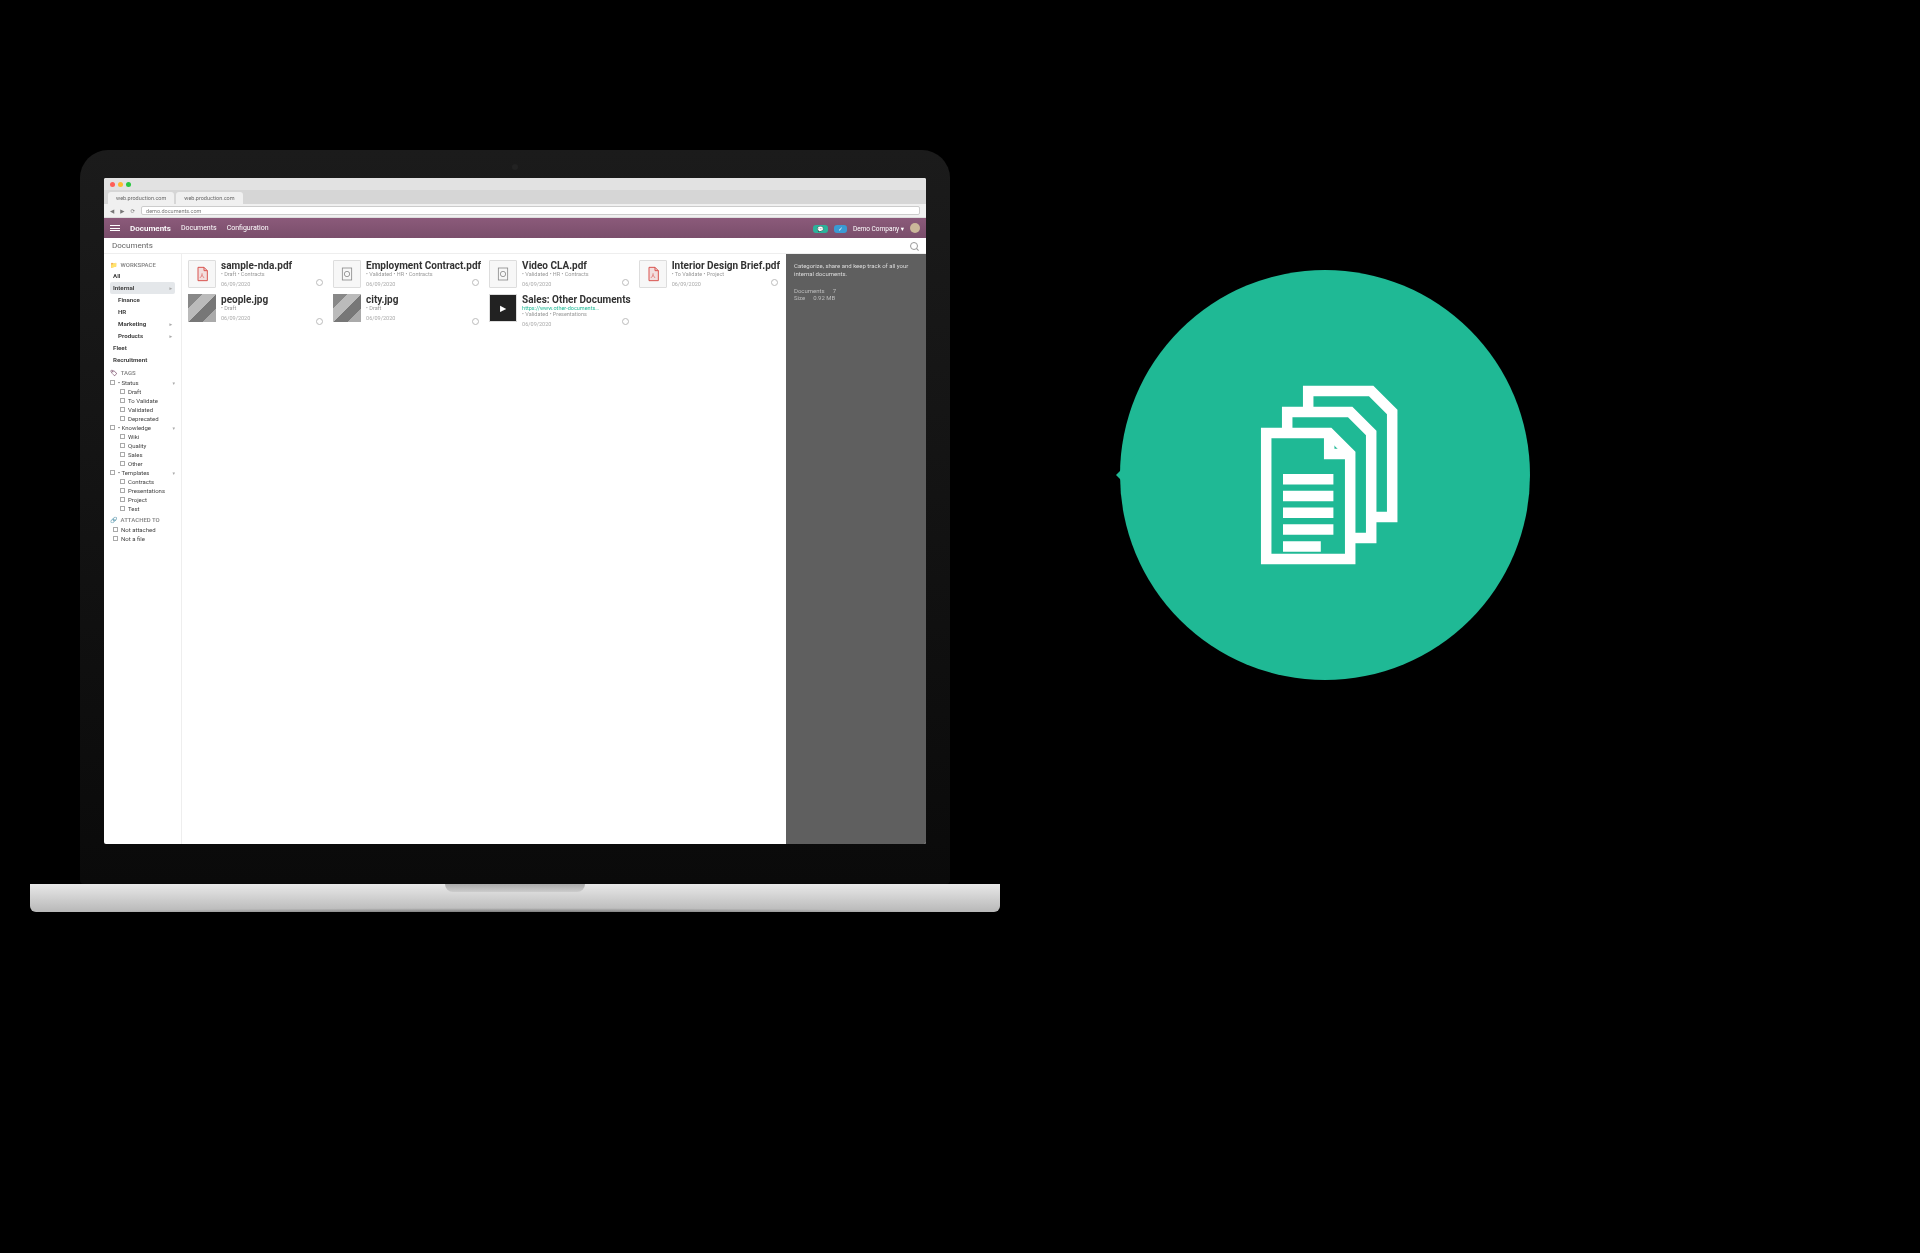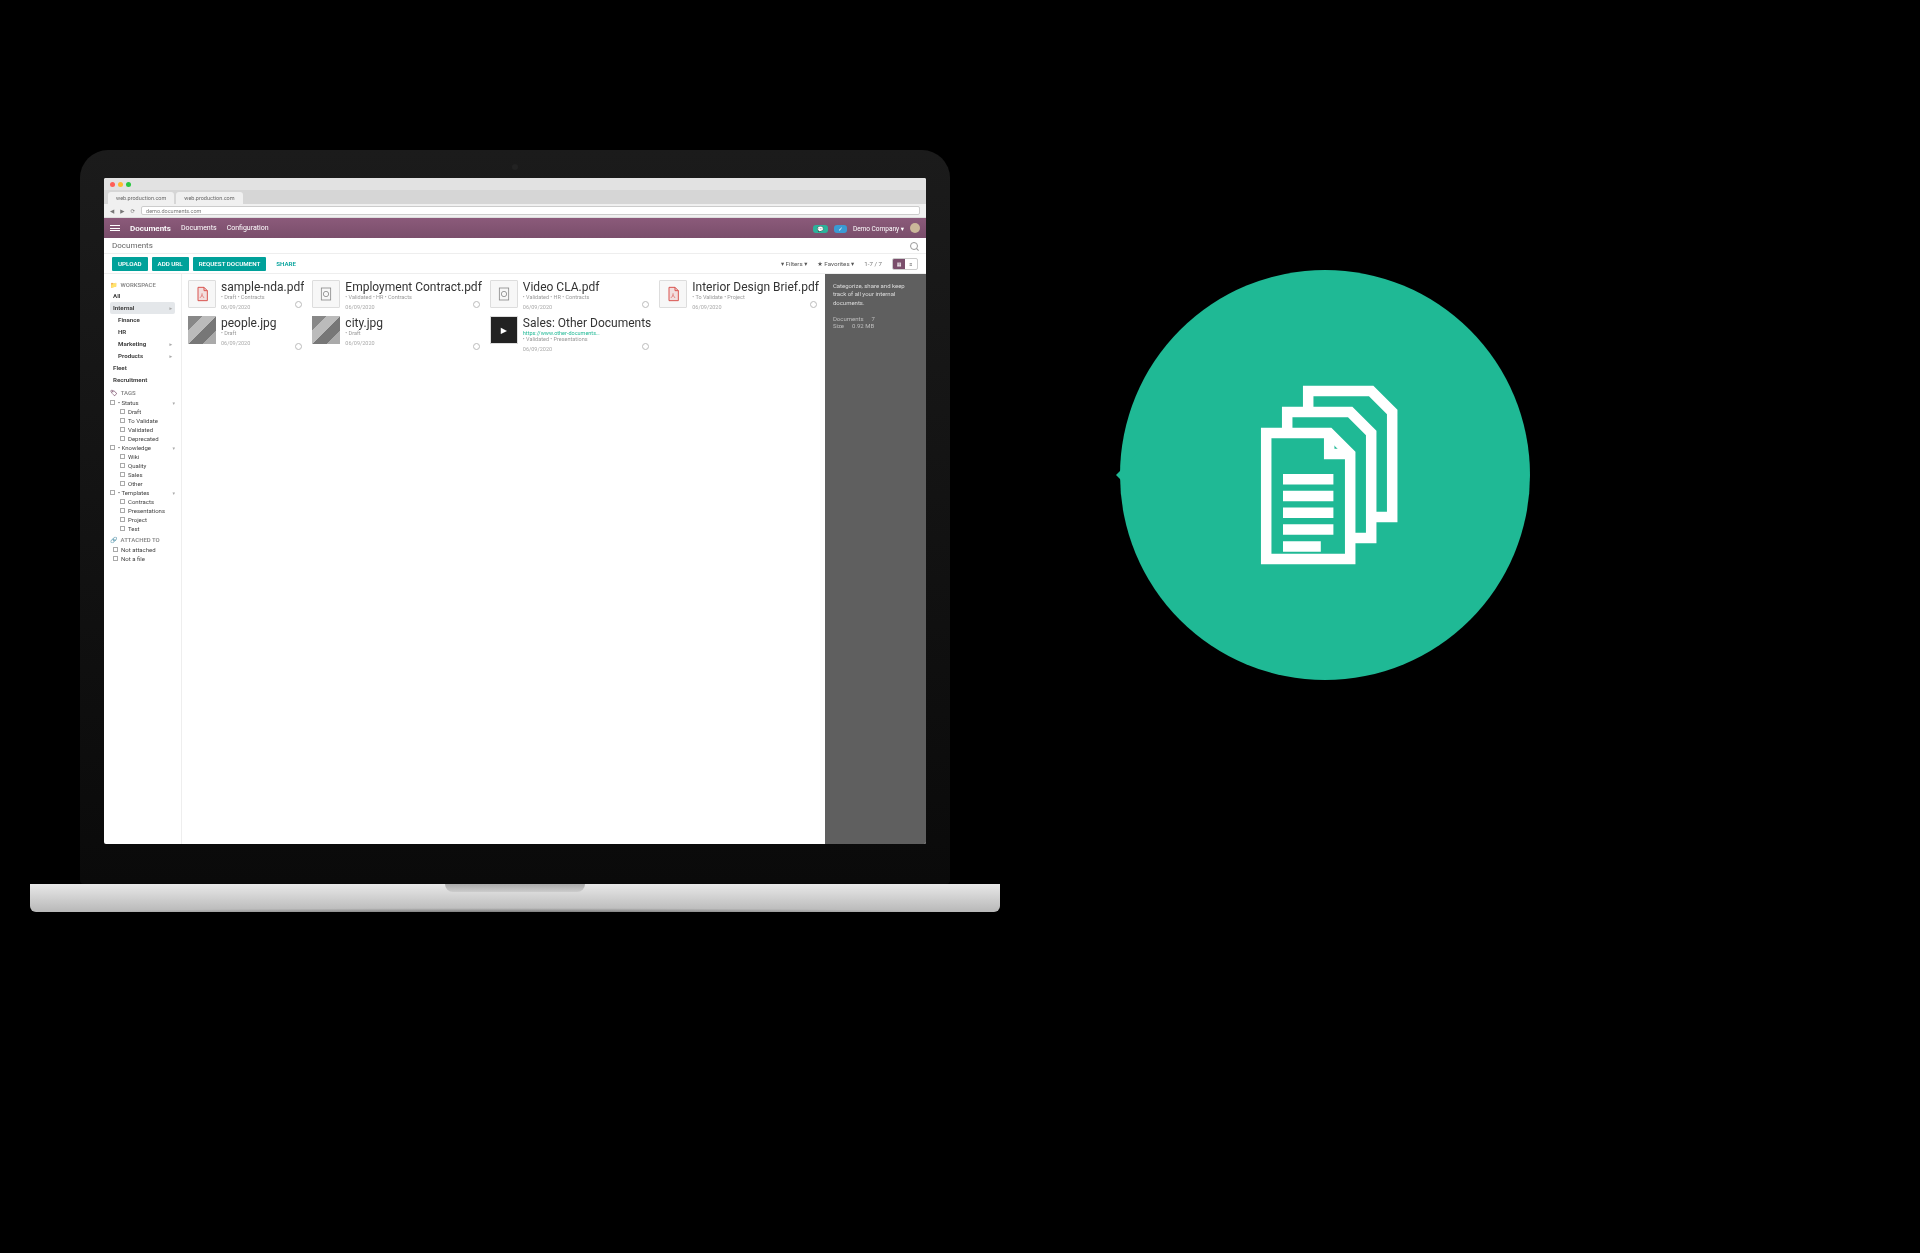--- a/index.html
+++ b/index.html
@@ -62,21 +62,21 @@
   .tag-group{font-size:6px;padding:1px 0;color:#444;display:flex;align-items:center;gap:3px;justify-content:space-between;}
   .tag-group .chev{color:#aaa;font-size:5px;}
 
   .main { flex:1; display:flex; min-width:0; }
   .grid { flex:1; padding:6px; display:grid; grid-template-columns:repeat(4,1fr); gap:6px 8px; align-content:start; }
   .card { display:flex; gap:5px; position:relative; }
   .thumb { width:28px; height:28px; border:1px solid #ddd; background:#f7f7f7; display:flex; align-items:center; justify-content:center; border-radius:1px;}
   .pdf-icon svg{width:16px;height:16px;}
   .img-thumb{width:28px;height:28px;background:linear-gradient(135deg,#888 25%,#bbb 25%,#bbb 50%,#777 50%,#777 75%,#aaa 75%);filter:grayscale(1);}
   .meta{flex:1;min-width:0;}
-  .meta .name{font-size:12px;color:#333;font-weight:400;white-space:nowrap;overflow:hidden;text-overflow:ellipsis;}
+  .meta .name{font-size:10px;color:#333;font-weight:700;white-space:nowrap;overflow:hidden;text-overflow:ellipsis;}
   .meta .path{font-size:5.5px;color:#999;white-space:nowrap;overflow:hidden;text-overflow:ellipsis;}
   .meta .date{font-size:5.5px;color:#aaa;margin-top:4px;}
   .card .ring{position:absolute;right:2px;bottom:2px;width:7px;height:7px;border:1px solid #bbb;border-radius:50%;}
 
   .info { width:140px; background:#5f5f5f; color:#ddd; padding:8px; font-size:6px; }
   .info p{margin-bottom:8px;line-height:1.4;}
   .info .stat-row{display:flex;gap:8px;color:#bdbdbd;}
 
   
   .badge { position:absolute; right:390px; top:270px; width:410px; height:410px; background:#1fb995; border-radius:50%; display:flex; align-items:center; justify-content:center; }
@@ -126,35 +126,20 @@
           <span>Demo Company ▾</span>
           <span style="width:10px;height:10px;background:#cbb89a;border-radius:50%;display:inline-block;"></span>
         </div>
       </div>
 
       <div class="crumbbar">
         <span class="crumb">Documents</span>
         <span class="search-icon"></span>
       </div>
 
-      <div class="actionbar">
-        <button class="btn">UPLOAD</button>
-        <button class="btn">ADD URL</button>
-        <button class="btn">REQUEST DOCUMENT</button>
-        <button class="btn share">SHARE</button>
-        <div class="rsection">
-          <span>▾ Filters ▾</span>
-          <span>★ Favorites ▾</span>
-          <span class="count">1-7 / 7</span>
-          <div class="switch">
-            <span class="act">▦</span>
-            <span>≡</span>
-          </div>
-        </div>
-      </div>
 
       <div class="appbody">
 
         <div class="sidebar">
           <h6>
               <span style="color:#7a4e6b">📁</span>
               <span>WORKSPACE</span>
             </h6>
           <div id="ws-list">
               <div class="ws-item">

